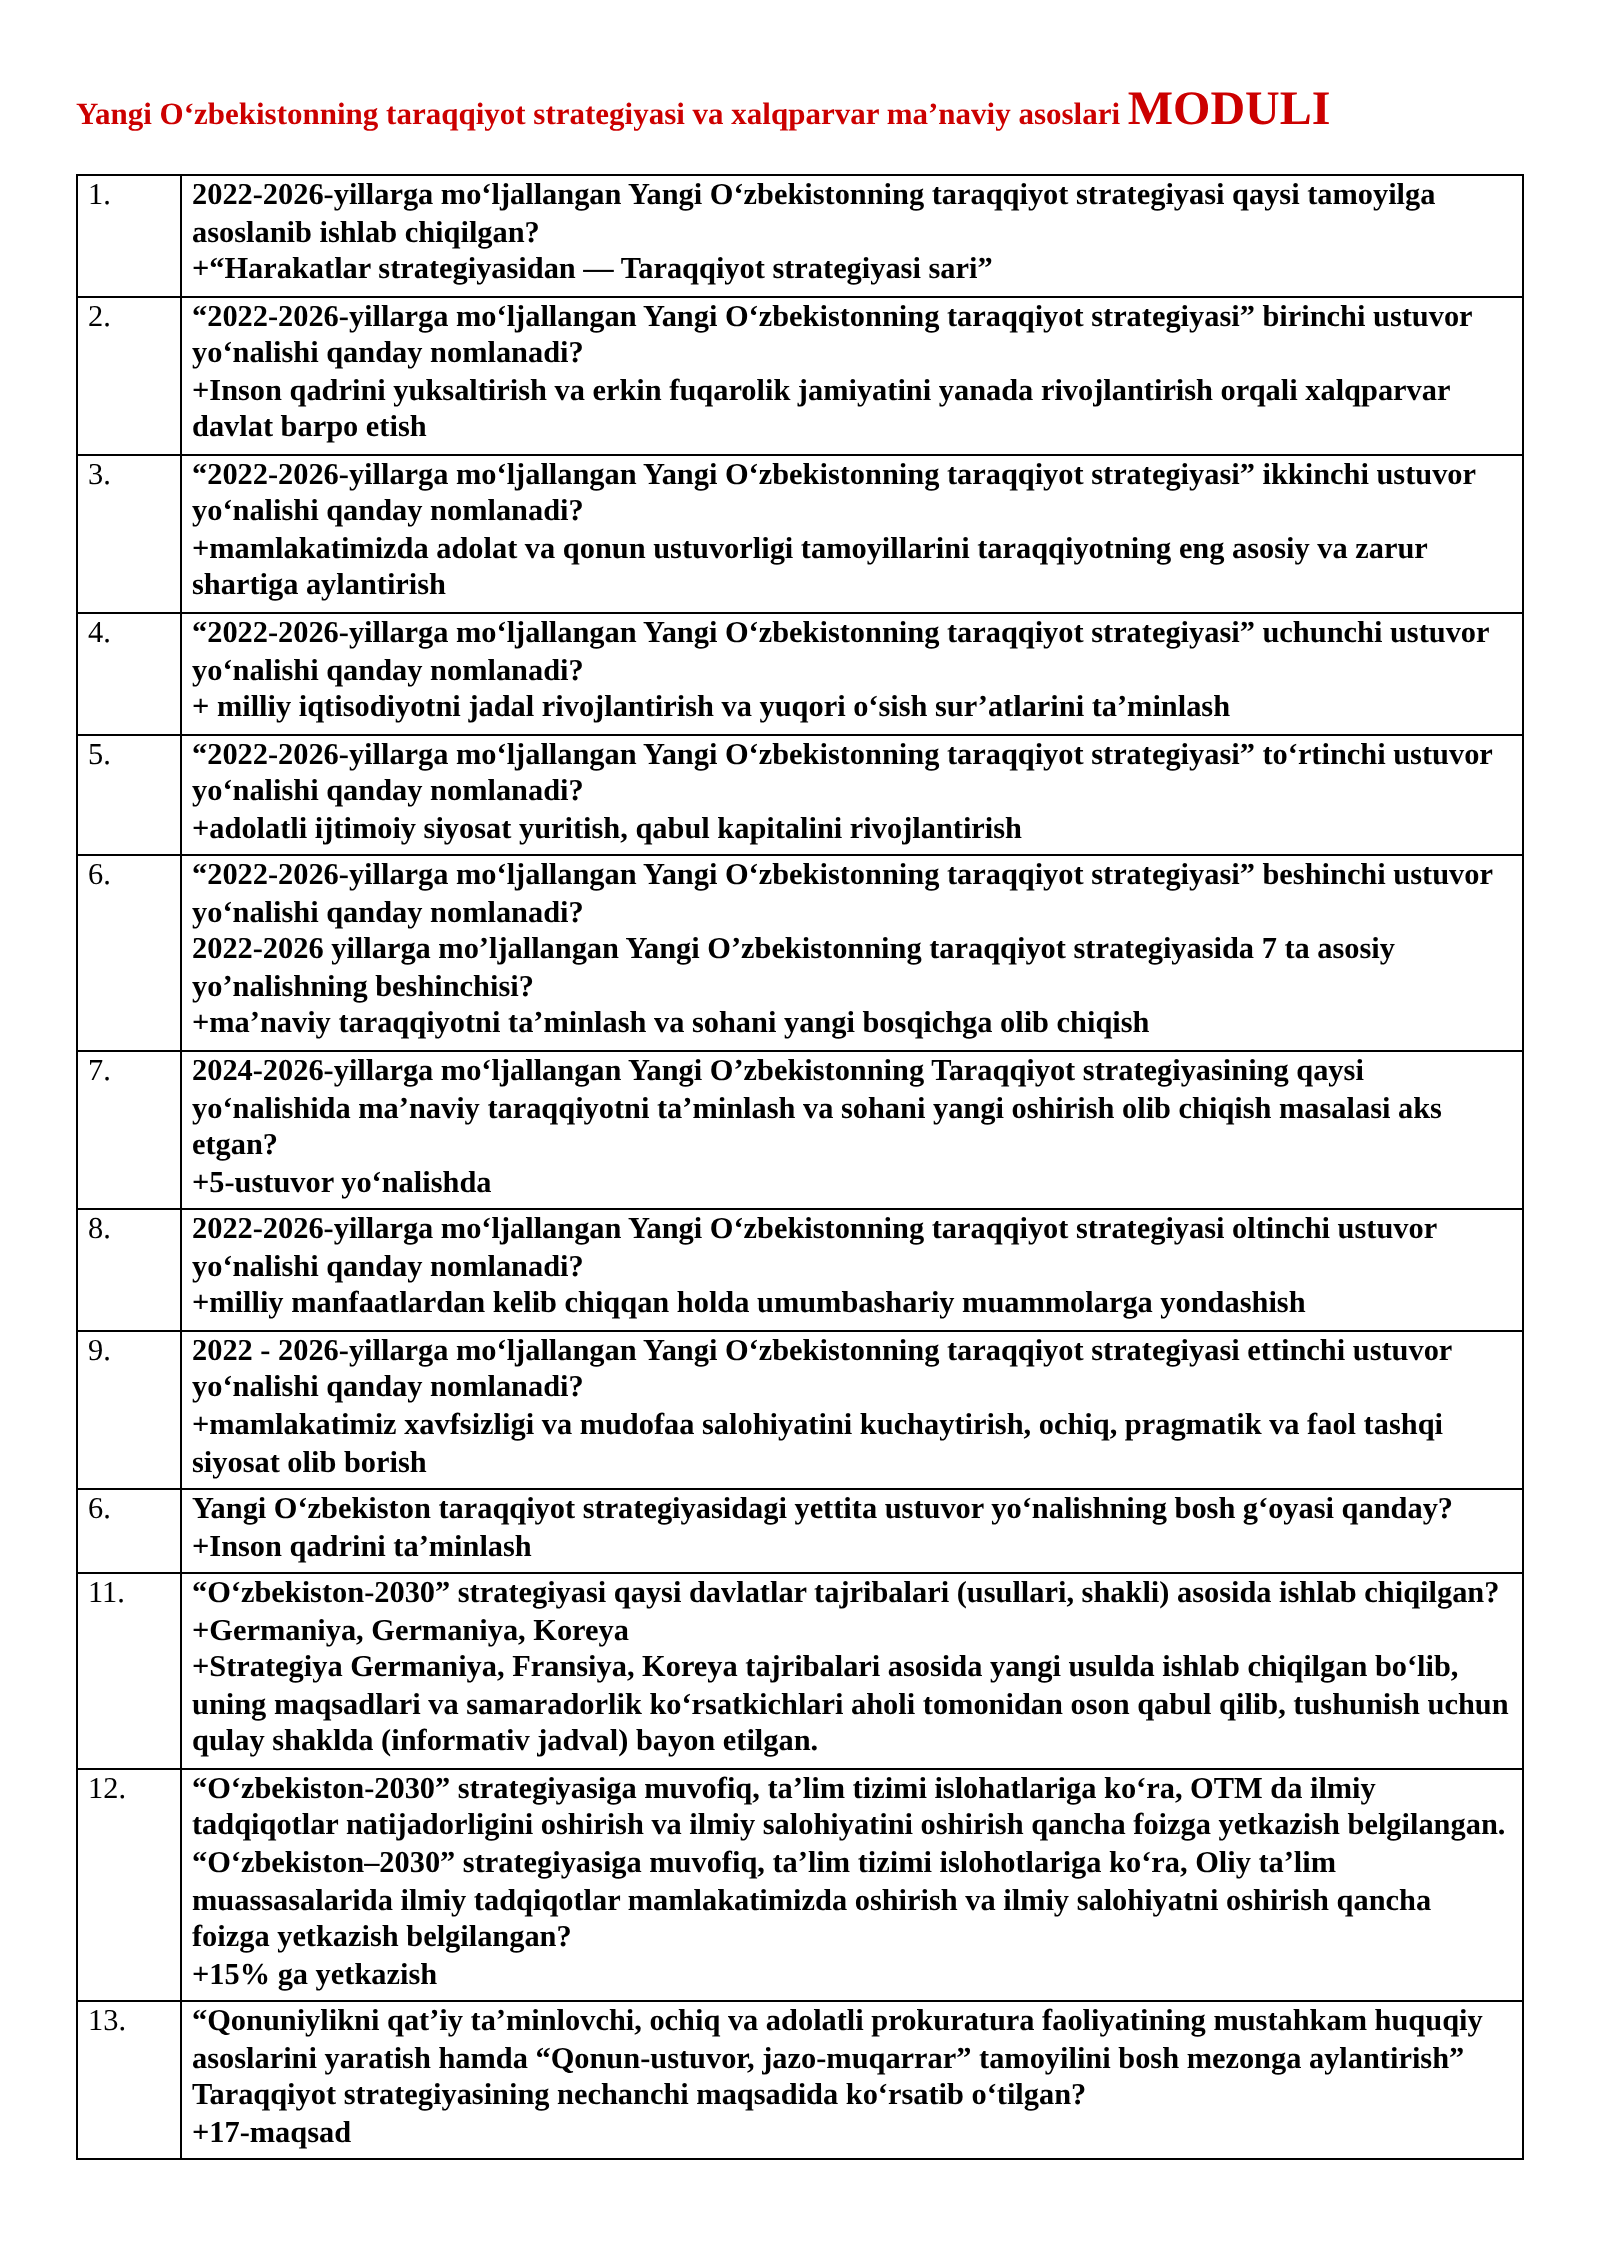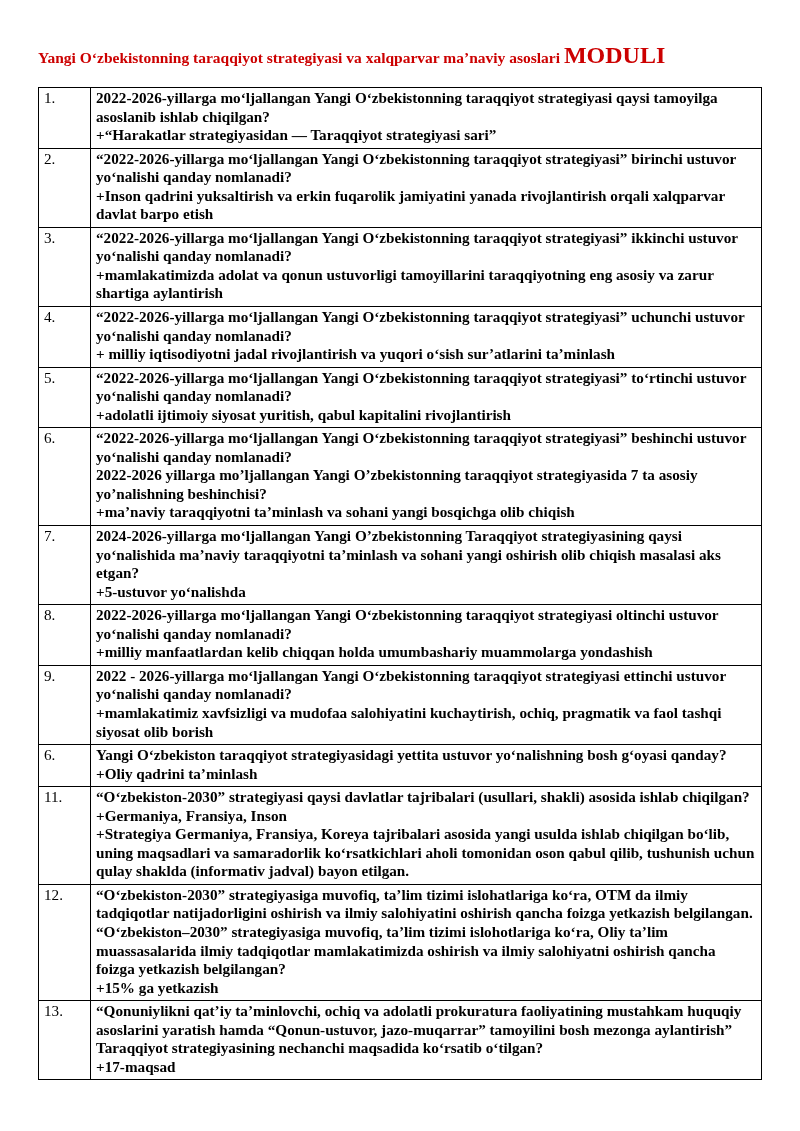--- a/index.html
+++ b/index.html
@@ -108,28 +108,28 @@
           <td class="num-cell">9.</td>
           <td class="content-cell">
             <div class="para"><span>2022 - 2026-yillarga moʻljallangan Yangi Oʻzbekistonning taraqqiyot strategiyasi </span><b>ettinchi ustuvor yoʻnalishi</b><span> qanday nomlanadi?</span></div>
             <div class="para"><span>+mamlakatimiz xavfsizligi va mudofaa salohiyatini kuchaytirish, ochiq, pragmatik va faol tashqi siyosat olib borish</span></div>
           </td>
         </tr>
         <tr>
           <td class="num-cell">6.</td>
           <td class="content-cell">
             <div class="para"><span>Yangi Oʻzbekiston taraqqiyot strategiyasidagi yettita ustuvor yoʻnalishning bosh gʻoyasi qanday?</span></div>
-            <div class="para"><span>+Oliy qadrini ta’minlash</span></div>
+            <div class="para"><span>+Inson qadrini ta’minlash</span></div>
           </td>
         </tr>
         <tr>
           <td class="num-cell">11.</td>
           <td class="content-cell">
             <div class="para"><span>“Oʻzbekiston-2030” strategiyasi qaysi davlatlar tajribalari (usullari, shakli) asosida ishlab chiqilgan?</span></div>
-            <div class="para"><span>+Germaniya, Fransiya, Inson</span></div>
+            <div class="para"><span>+Germaniya, Germaniya, Koreya</span></div>
             <div class="para"><span>+Strategiya Germaniya, Fransiya, Koreya tajribalari asosida yangi usulda ishlab chiqilgan boʻlib, uning maqsadlari va samaradorlik koʻrsatkichlari aholi tomonidan oson qabul qilib, tushunish uchun qulay shaklda (informativ jadval) bayon etilgan.</span></div>
           </td>
         </tr>
         <tr>
           <td class="num-cell">12.</td>
           <td class="content-cell">
             <div class="para"><span>“Oʻzbekiston-2030” strategiyasiga muvofiq, ta’lim tizimi islohatlariga koʻra, </span><b>OTM da</b><span> ilmiy tadqiqotlar natijadorligini oshirish va ilmiy salohiyatini oshirish qancha foizga yetkazish belgilangan.</span></div>
             <div class="para"><span>“Oʻzbekiston–2030” strategiyasiga muvofiq, ta’lim tizimi islohotlariga koʻra, </span><b>Oliy ta’lim muassasalarida</b><span> ilmiy tadqiqotlar mamlakatimizda oshirish va ilmiy salohiyatni oshirish qancha foizga yetkazish belgilangan?</span></div>
             <div class="para"><span>+15% ga yetkazish</span></div>
           </td>

